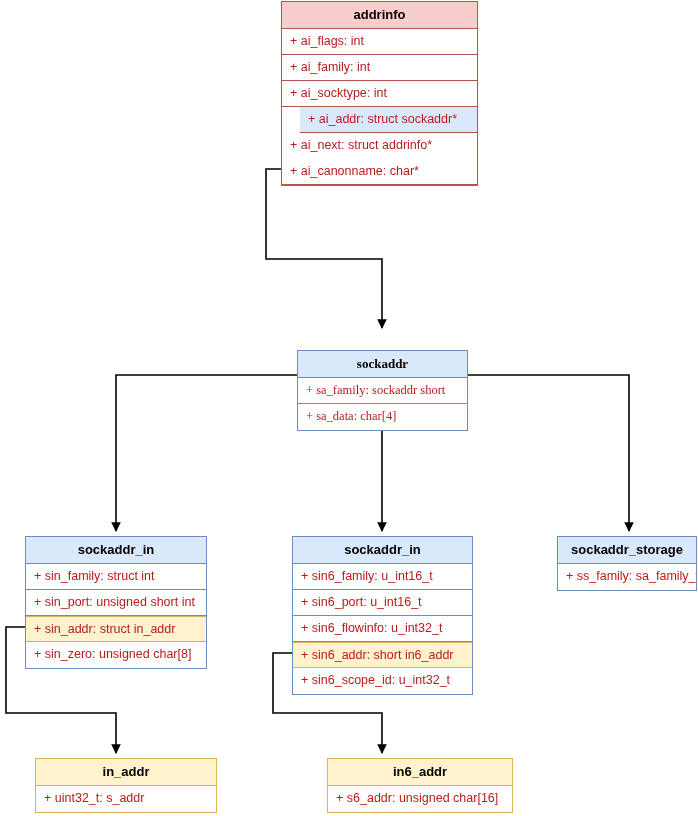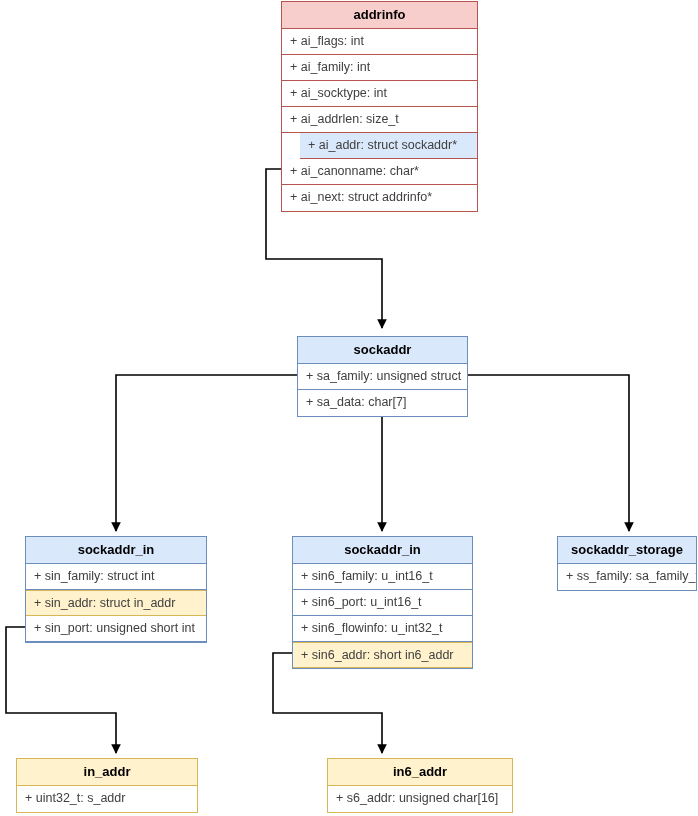--- a/index.html
+++ b/index.html
@@ -58,21 +58,21 @@
   .uml-class.amber > .uml-title {
     background: #fff2cc;
     border-bottom-color: #d6b656;
   }
   .uml-row {
     box-sizing: border-box;
     height: 26px;
     line-height: 24px;
     padding-left: 8px;
     font-size: 12.5px;
-    color: #404040;
+    color: #b91c1c;
     background: #ffffff;
     border-bottom: 1px solid #6c8ebf;
     white-space: nowrap;
     overflow: hidden;
   }
   .uml-class.red > .uml-row {
     border-bottom-color: #b85450;
   }
   .uml-class.amber > .uml-row {
     border-bottom-color: #d6b656;
@@ -113,53 +113,54 @@
     <path d="M 25 627 L 6 627 L 6 713 L 116 713 L 116 753" fill="none" stroke="#000000" stroke-width="1.6" marker-end="url(#arrow)"></path>
 
     <path d="M 292 653 L 273 653 L 273 713 L 382 713 L 382 753" fill="none" stroke="#000000" stroke-width="1.6" marker-end="url(#arrow)"></path>
   </svg>
 
   <div class="uml-class red" style="left:281px; top:1px; width:197px;">
     <div class="uml-title">addrinfo</div>
     <div class="uml-row">+ ai_flags: int</div>
     <div class="uml-row">+ ai_family: int</div>
     <div class="uml-row">+ ai_socktype: int</div>
-    <div class="uml-row">+ ai_addrlen: size_t</div>
     <div class="uml-row hl-blue">+ ai_addr: struct sockaddr*</div>
+    <div class="uml-row last">+ ai_next: struct addrinfo*</div>
     <div class="uml-row">+ ai_canonname: char*</div>
-    <div class="uml-row last">+ ai_next: struct addrinfo*</div>
   </div>
 
-  <div class="uml-class" style="left:297px; top:336px; width:171px;">
+  <div class="uml-class" style="left:297px; top:350px; width:171px;font-family:Liberation Serif, serif;">
     <div class="uml-title">sockaddr</div>
-    <div class="uml-row">+ sa_family: unsigned struct</div>
-    <div class="uml-row last">+ sa_data: char[7]</div>
+    <div class="uml-row">+ sa_family: sockaddr short</div>
+    <div class="uml-row last">+ sa_data: char[4]</div>
   </div>
 
   <div class="uml-class" style="left:25px; top:536px; width:182px;">
     <div class="uml-title">sockaddr_in</div>
     <div class="uml-row">+ sin_family: struct int</div>
+    <div class="uml-row">+ sin_port: unsigned short int</div>
     <div class="uml-row hl-amber">+ sin_addr: struct in_addr</div>
-    <div class="uml-row">+ sin_port: unsigned short int</div>
+    <div class="uml-row last">+ sin_zero: unsigned char[8]</div>
   </div>
 
   <div class="uml-class" style="left:292px; top:536px; width:181px;">
     <div class="uml-title">sockaddr_in</div>
     <div class="uml-row">+ sin6_family: u_int16_t</div>
     <div class="uml-row">+ sin6_port: u_int16_t</div>
     <div class="uml-row">+ sin6_flowinfo: u_int32_t</div>
     <div class="uml-row hl-amber">+ sin6_addr: short in6_addr</div>
+    <div class="uml-row last">+ sin6_scope_id: u_int32_t</div>
   </div>
 
   <div class="uml-class" style="left:557px; top:536px; width:140px;">
     <div class="uml-title">sockaddr_storage</div>
     <div class="uml-row last">+ ss_family: sa_family_t</div>
   </div>
 
-  <div class="uml-class amber" style="left:16px; top:758px; width:182px;">
+  <div class="uml-class amber" style="left:35px; top:758px; width:182px;">
     <div class="uml-title">in_addr</div>
     <div class="uml-row last">+ uint32_t: s_addr</div>
   </div>
 
   <div class="uml-class amber" style="left:287px; top:758px; width:186px;margin-left:40px;">
     <div class="uml-title">in6_addr</div>
     <div class="uml-row last">+ s6_addr: unsigned char[16]</div>
   </div>
 
 </div>

